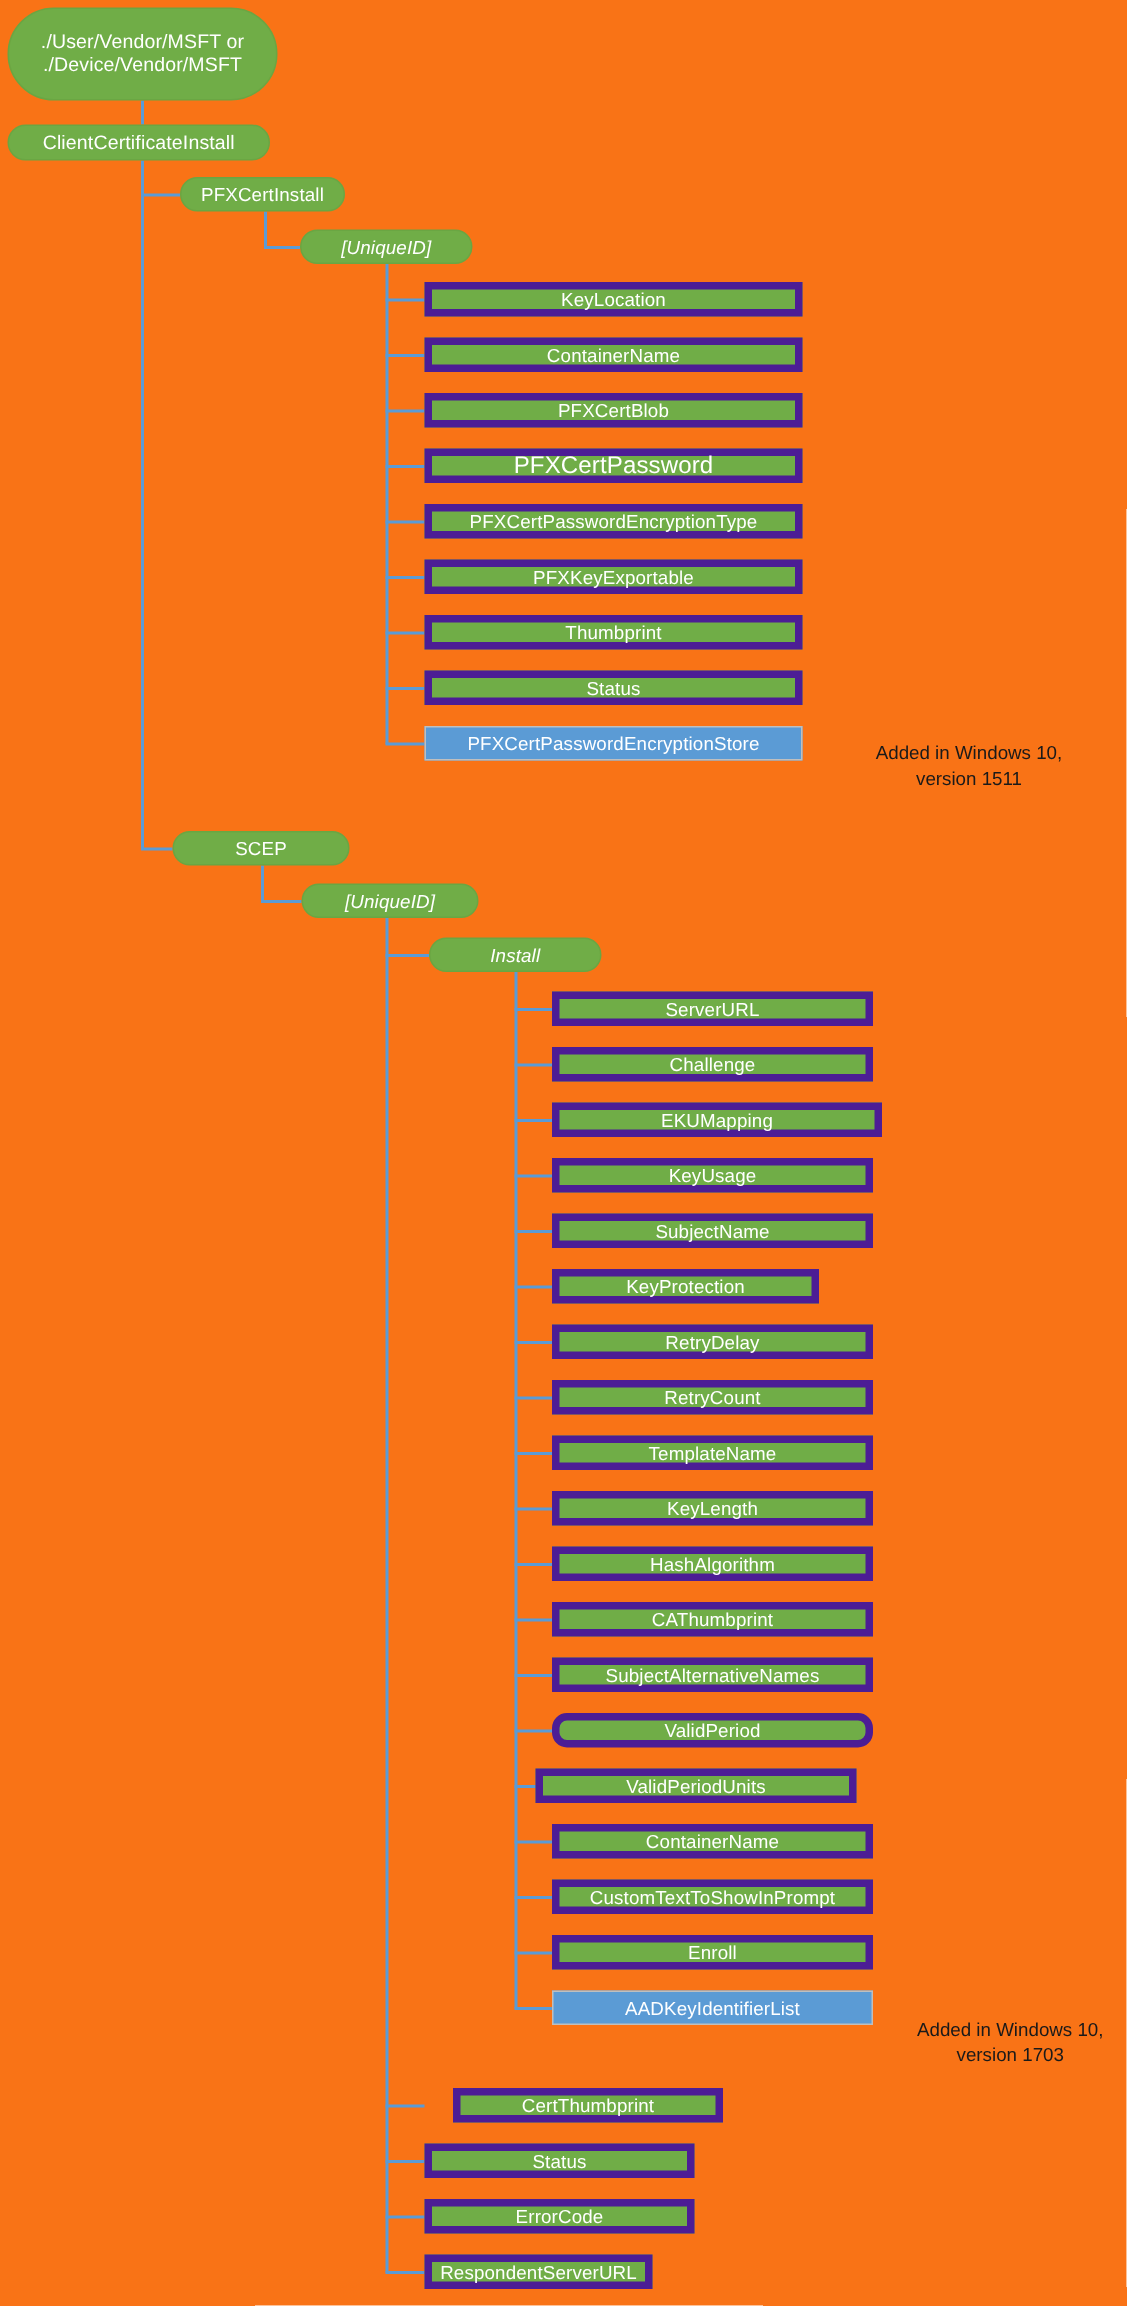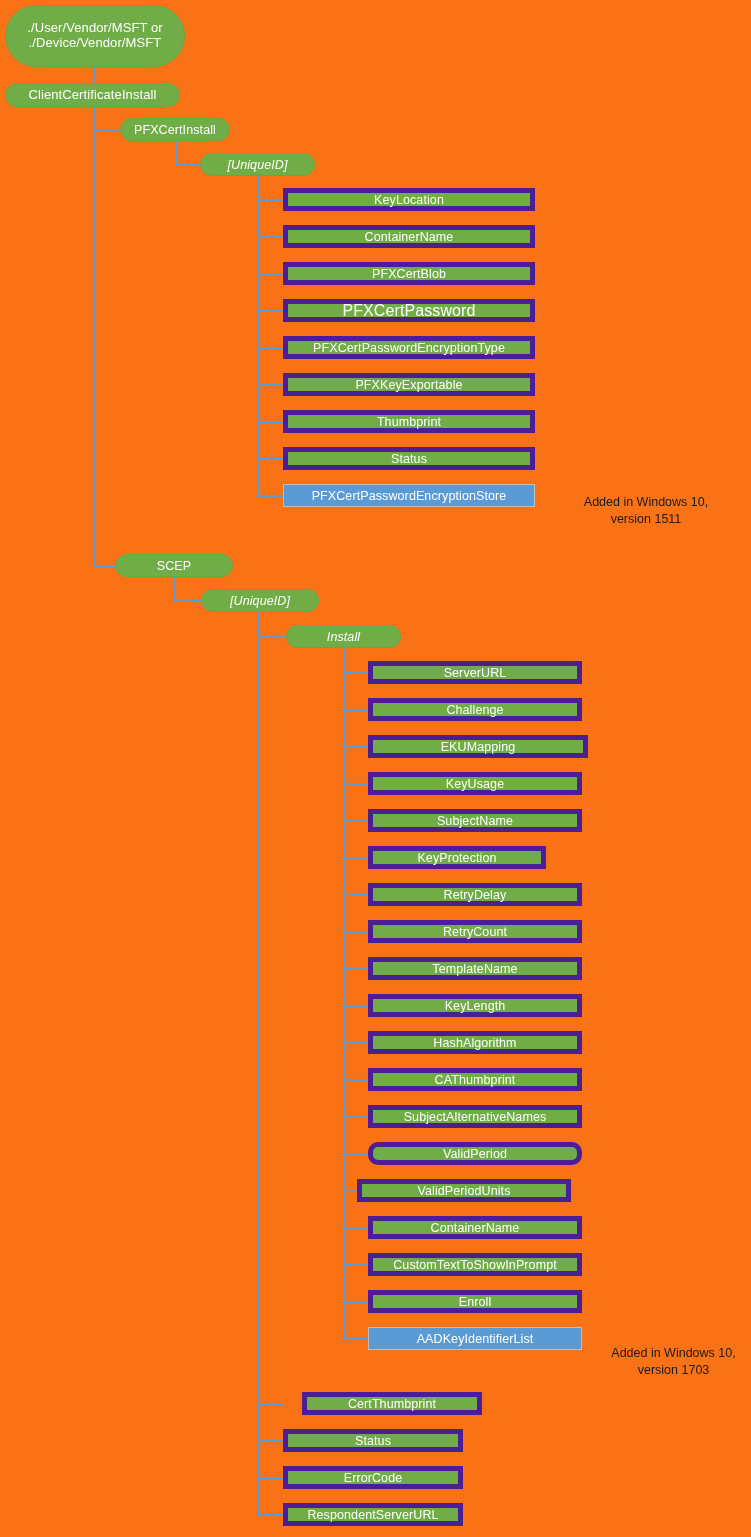--- a/index.html
+++ b/index.html
@@ -147,16 +147,16 @@
       <div class="node rect" style="left: 357px; top: 1179px; width: 214px; height: 23px; font-size: 12.5px;">ValidPeriodUnits</div>
       <div class="node rect" style="left: 368px; top: 1216px; width: 214px; height: 23px; font-size: 12.5px;">ContainerName</div>
       <div class="node rect" style="left: 368px; top: 1253px; width: 214px; height: 23px; font-size: 12.5px;">CustomTextToShowInPrompt</div>
       <div class="node rect" style="left: 368px; top: 1290px; width: 214px; height: 23px; font-size: 12.5px;">Enroll</div>
       <div class="node rect blue" style="left: 368px; top: 1327px; width: 214px; height: 23px; font-size: 12.5px;">AADKeyIdentifierList</div>
       <div class="note" style="left: 596px; top: 1345px; width: 155px;">Added in Windows 10,
 version 1703</div>
       <div class="node rect" style="left: 283px; top: 1392px; width: 180px; height: 23px; font-size: 12.5px; margin-left: 19px;">CertThumbprint</div>
       <div class="node rect" style="left: 283px; top: 1429px; width: 180px; height: 23px; font-size: 12.5px;">Status</div>
       <div class="node rect" style="left: 283px; top: 1466px; width: 180px; height: 23px; font-size: 12.5px;">ErrorCode</div>
-      <div class="node rect" style="left: 283px; top: 1503px; width: 180px; height: 23px; font-size: 12.5px;">RespondentServerURL</div>
+      <div class="node rect" style="left: 283px; top: 1503px; width: 152px; height: 23px; font-size: 12.5px;">RespondentServerURL</div>
     </div>
 
 </div>
 
 </body></html>

